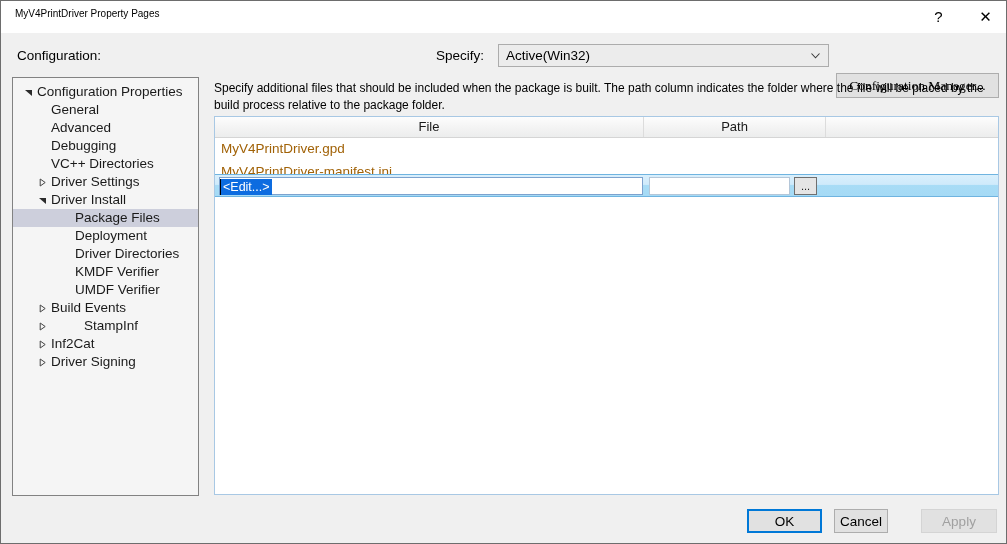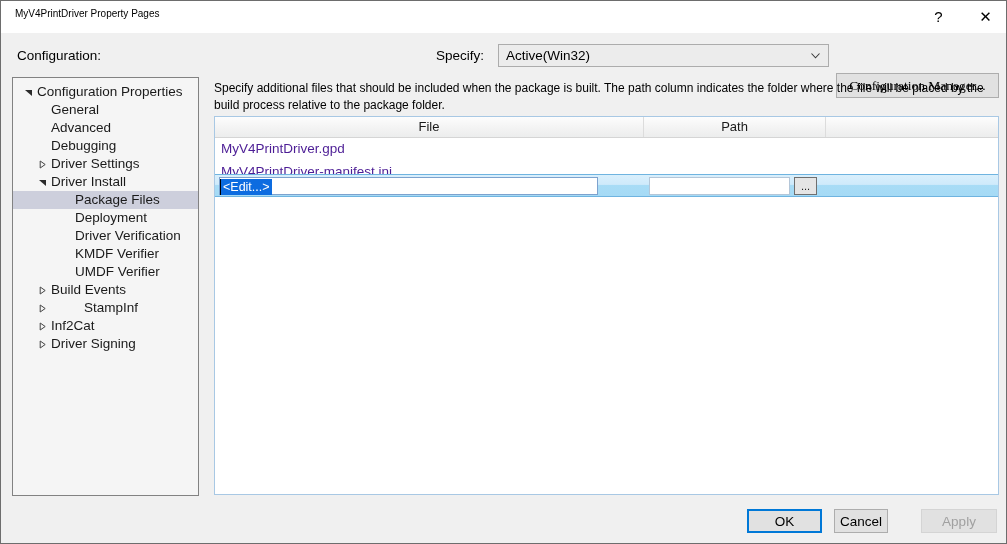--- a/index.html
+++ b/index.html
@@ -207,40 +207,40 @@
     left: 0;
     width: 783px;
     height: 22px;
     line-height: 22px;
     box-sizing: border-box;
   }
   .file-link {
     position: absolute;
     left: 6px; top: 0;
     font-size: 13.5px;
-    color: #4c1d95;
+    color: #a16207;
     white-space: nowrap;
     cursor: default;
   }
 
   
   #edit-row {
     position: absolute;
     left: 0; top: 57px;
     width: 783px;
     height: 23px;
     background: linear-gradient(to bottom, #d9effc 0%, #cfeafb 45%, #a8dcf6 48%, #a5daf5 100%);
     border-top: 1px solid #6fb4e0;
     border-bottom: 1px solid #6fb4e0;
     box-sizing: border-box;
   }
   #edit-file-box {
     position: absolute;
     left: 4px; top: 2px;
-    width: 379px; height: 18px;
+    width: 424px; height: 18px;
     background: #ffffff;
     border: 1px solid #7da2ce;
     box-sizing: border-box;
   }
   #edit-file-sel {
     position: absolute;
     left: 1px; top: 1px;
     height: 16px;
     line-height: 16px;
     background: #0d6ce0;
@@ -349,20 +349,23 @@
       <div class="tree-item">
         <span class="tree-label" style="left: 38px;">General</span>
       </div>
       <div class="tree-item">
         <span class="tree-label" style="left: 38px;">Advanced</span>
       </div>
       <div class="tree-item">
         <span class="tree-label" style="left: 38px;">Debugging</span>
       </div>
       <div class="tree-item">
+        <span class="tree-label" style="left: 38px;">VC++ Directories</span>
+      </div>
+      <div class="tree-item">
         <span class="tree-arrow" style="left: 22px;">
           <svg width="9" height="9" viewBox="0 0 9 9">
             <path d="M2.2 1 L7.2 4.5 L2.2 8 Z" fill="none" stroke="#444" stroke-width="1"></path>
           </svg>
         </span>
         <span class="tree-label" style="left: 38px;">Driver Settings</span>
       </div>
       <div class="tree-item">
         <span class="tree-arrow" style="left: 22px;">
           <svg width="9" height="9" viewBox="0 0 9 9">
@@ -371,21 +374,21 @@
         </span>
         <span class="tree-label" style="left: 38px;">Driver Install</span>
       </div>
       <div class="tree-item selected">
         <span class="tree-label" style="left: 62px;">Package Files</span>
       </div>
       <div class="tree-item">
         <span class="tree-label" style="left: 62px;">Deployment</span>
       </div>
       <div class="tree-item">
-        <span class="tree-label" style="left: 62px;">Driver Verification</span>
+        <span class="tree-label" style="left: 62px;">Driver Directories</span>
       </div>
       <div class="tree-item">
         <span class="tree-label" style="left: 62px;">KMDF Verifier</span>
       </div>
       <div class="tree-item">
         <span class="tree-label" style="left: 62px;">UMDF Verifier</span>
       </div>
       <div class="tree-item">
         <span class="tree-arrow" style="left: 22px;">
           <svg width="9" height="9" viewBox="0 0 9 9">

